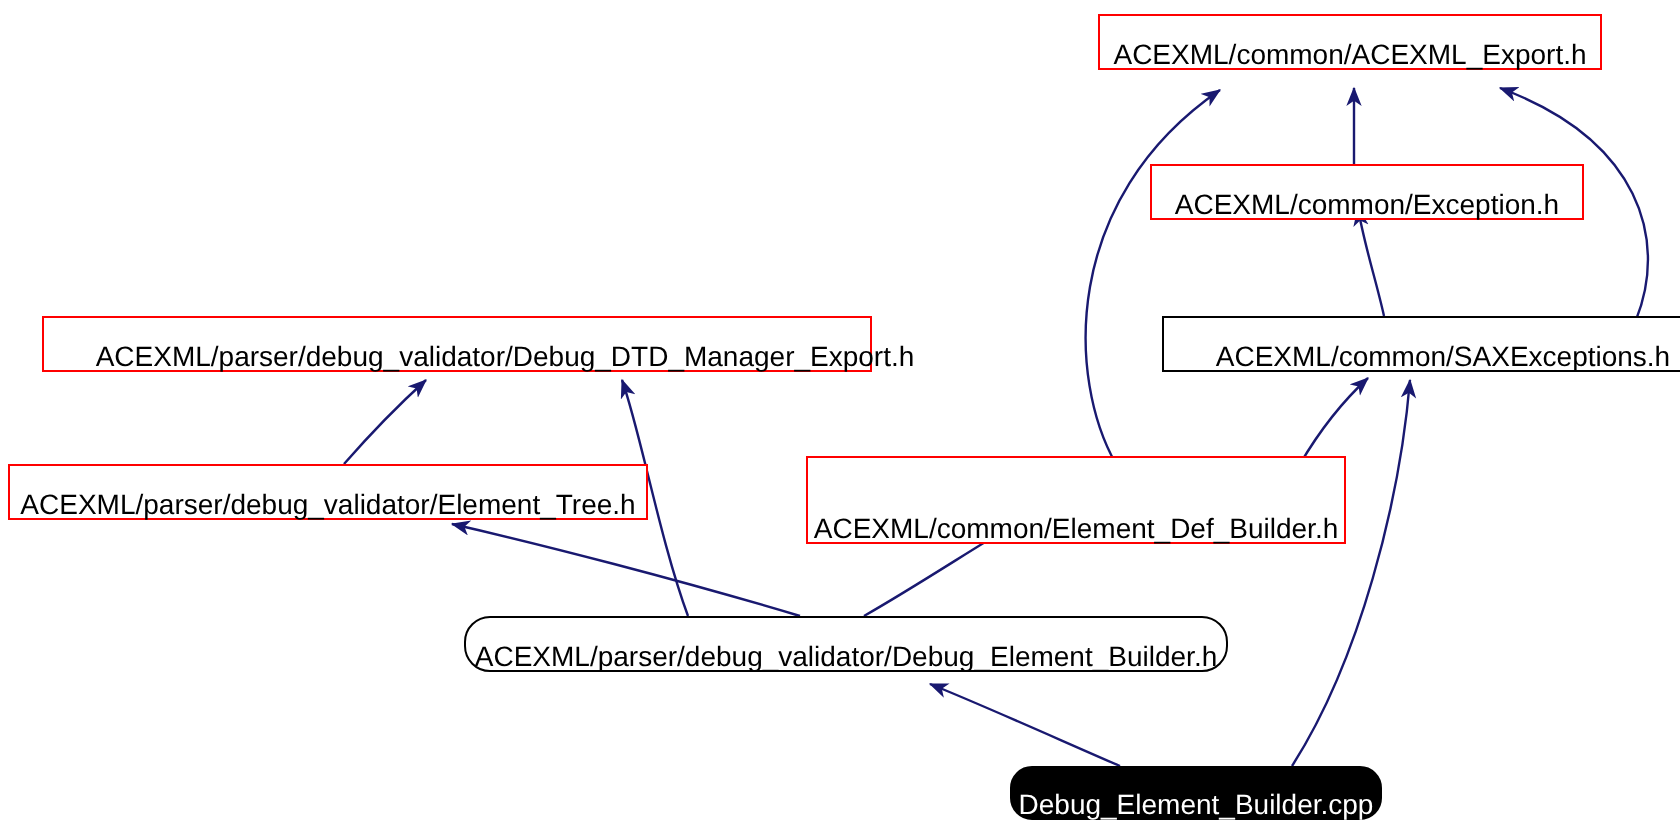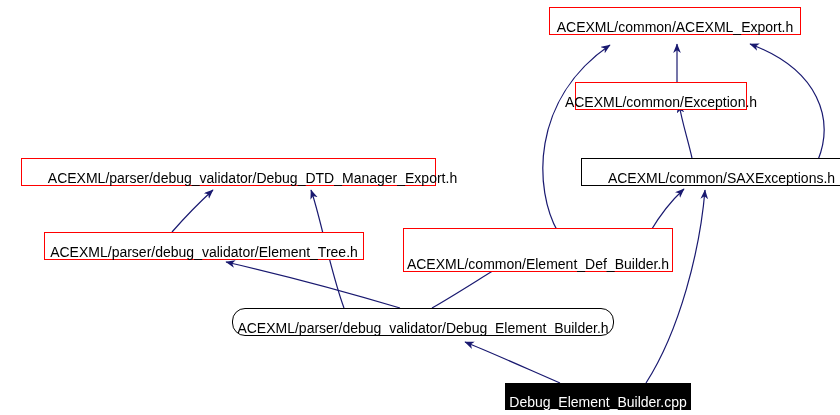--- a/index.html
+++ b/index.html
@@ -76,36 +76,36 @@
         <path d="M 432 308 C 460 292 490 272 506 263" fill="none" stroke="#191970" stroke-width="1.2" marker-end="url(#arrowhead)"></path>
         <path d="M 560 383 C 530 370 490 352 465 342" fill="none" stroke="#191970" stroke-width="1.2" marker-end="url(#arrowhead)"></path>
         <path d="M 646 383 C 680 330 700 250 705 190" fill="none" stroke="#191970" stroke-width="1.2" marker-end="url(#arrowhead)"></path>
       </g>
   </svg>
 
   <div id="nodes">
       <div class="node red" style="left: 549px; top: 7px; width: 252px; height: 28px;">
         <span class="label">ACEXML/common/ACEXML_Export.h</span>
       </div>
-      <div class="node red" style="left: 575px; top: 82px; width: 172px; height: 28px;">
+      <div class="node red" style="left: 575px; top: 82px; width: 217px; height: 28px;">
         <span class="label">ACEXML/common/Exception.h</span>
       </div>
       <div class="node" style="left: 581px; top: 158px; width: 281px; height: 28px;">
         <span class="label">ACEXML/common/SAXExceptions.h</span>
       </div>
       <div class="node red" style="left: 21px; top: 158px; width: 415px; height: 28px; padding-left: 48px;">
         <span class="label">ACEXML/parser/debug_validator/Debug_DTD_Manager_Export.h</span>
       </div>
-      <div class="node red" style="left: 4px; top: 232px; width: 320px; height: 28px; margin-left: 40px;">
+      <div class="node red" style="left: 4px; top: 232px; width: 320px; height: 28px;">
         <span class="label">ACEXML/parser/debug_validator/Element_Tree.h</span>
       </div>
       <div class="node red" style="left: 403px; top: 228px; width: 270px; height: 44px;">
         <span class="label">ACEXML/common/Element_Def_Builder.h</span>
       </div>
       <div class="node" style="left: 232px; top: 308px; width: 382px; height: 28px; border-radius: 13px;">
         <span class="label">ACEXML/parser/debug_validator/Debug_Element_Builder.h</span>
       </div>
-      <div class="node black" style="left: 505px; top: 383px; width: 186px; height: 27px;">
+      <div class="node black" style="left: 505px; top: 383px; width: 186px; height: 27px; border-radius: 11px;">
         <span class="label">Debug_Element_Builder.cpp</span>
       </div>
     </div>
 
 </div>
 
 </body></html>

